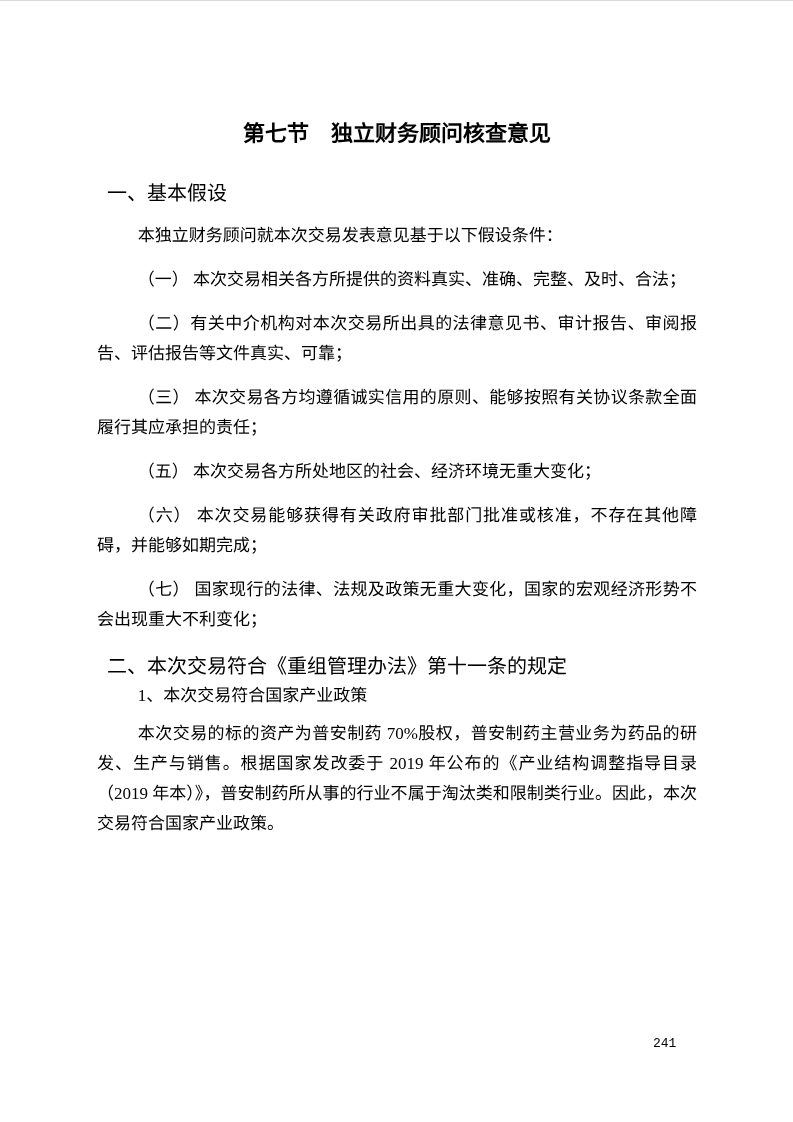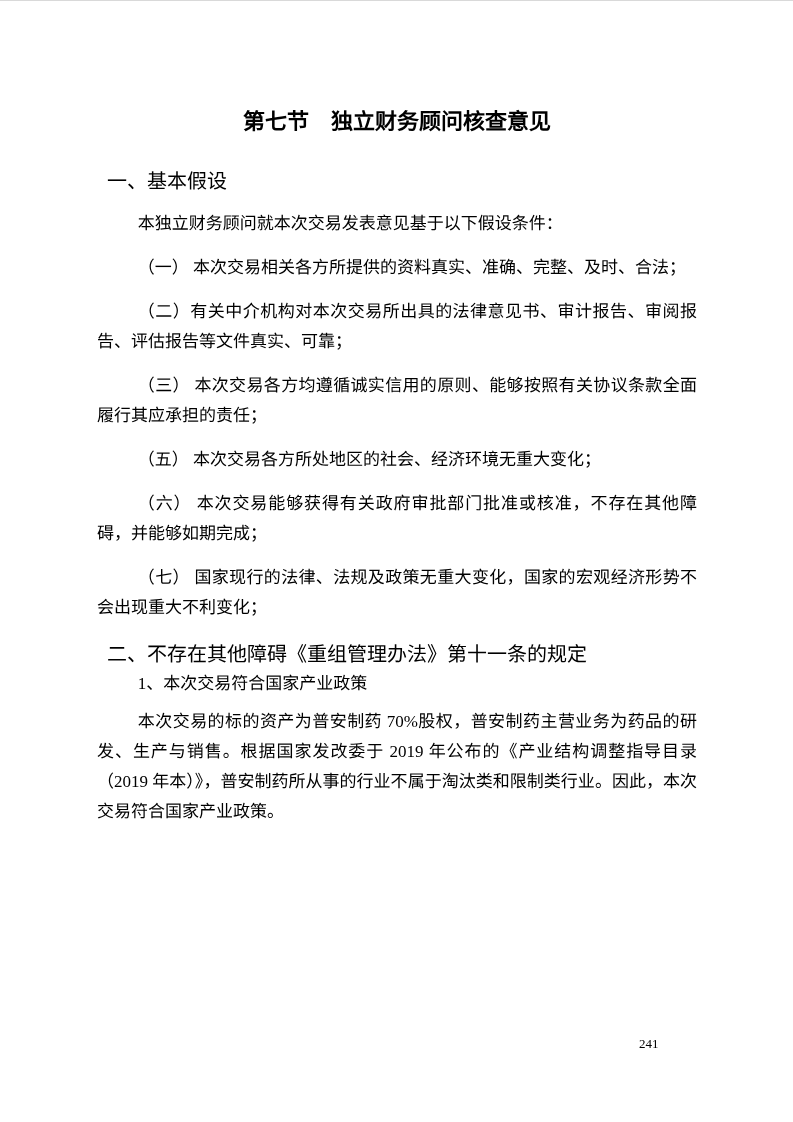--- a/index.html
+++ b/index.html
@@ -15,21 +15,21 @@
   }
   .top-edge {
     position: absolute;
     top: 0; left: 0; right: 0;
     height: 1px;
     background: #d9d9d9;
   }
   .content {
     position: absolute;
     left: 97px;
-    top: 0;
+    top: 12px;
     width: 600px;
   }
   .doc-title {
     margin: 0;
     padding-top: 106px;
     text-align: center;
     font-family: "Liberation Sans", "DejaVu Sans", sans-serif;
     font-weight: bold;
     font-size: 22px;
     line-height: 32px;
@@ -57,25 +57,25 @@
     font-size: 17px;
     line-height: 30px;
     margin: 0 0 14px 0;
     text-align: justify;
     text-indent: 2.4em;
   }
   p.intro { margin-top: 13px; }
   p.point { margin-bottom: 8px; }
   .page-number {
     position: absolute;
-    left: 639px;
+    left: 653px;
     top: 1036px;
     font-size: 13px;
     line-height: 16px;
-    font-family: Liberation Serif, serif;
+    font-family: Liberation Mono, monospace;
   }
 </style>
 </head>
 <body>
 
 <div class="page">
   <div class="top-edge"></div>
 
   <div class="content">
 
@@ -85,21 +85,21 @@
 
     <p class="body-text intro">本独立财务顾问就本次交易发表意见基于以下假设条件：</p>
 
     <p class="body-text">（一） 本次交易相关各方所提供的资料真实、准确、完整、及时、合法；</p>
     <p class="body-text">（二）有关中介机构对本次交易所出具的法律意见书、审计报告、审阅报告、评估报告等文件真实、可靠；</p>
     <p class="body-text">（三） 本次交易各方均遵循诚实信用的原则、能够按照有关协议条款全面履行其应承担的责任；</p>
     <p class="body-text">（五） 本次交易各方所处地区的社会、经济环境无重大变化；</p>
     <p class="body-text">（六） 本次交易能够获得有关政府审批部门批准或核准，不存在其他障碍，并能够如期完成；</p>
     <p class="body-text">（七） 国家现行的法律、法规及政策无重大变化，国家的宏观经济形势不会出现重大不利变化；</p>
 
-    <h2 class="sec-heading later">二、不存在其他障碍《重组管理办法》第十一条的规定</h2>
+    <h2 class="sec-heading later">二、本次交易符合《重组管理办法》第十一条的规定</h2>
 
 
     <p class="body-text point">1、本次交易符合国家产业政策</p>
 
     <p class="body-text">本次交易的标的资产为普安制药 70%股权，普安制药主营业务为药品的研发、生产与销售。根据国家发改委于 2019 年公布的《产业结构调整指导目录（2019 年本）》，普安制药所从事的行业不属于淘汰类和限制类行业。因此，本次交易符合国家产业政策。</p>
 
   </div>
 
   <div class="page-number">241</div>
 </div>

